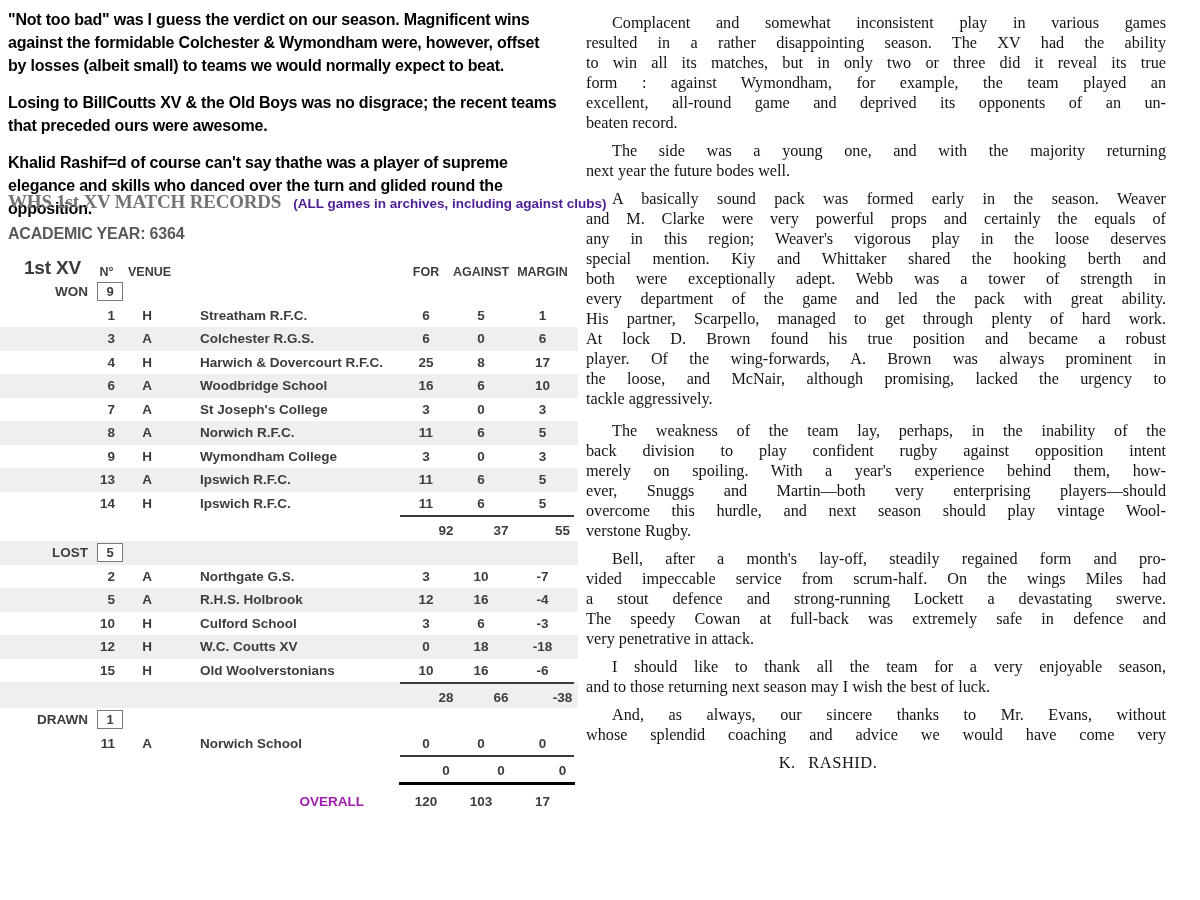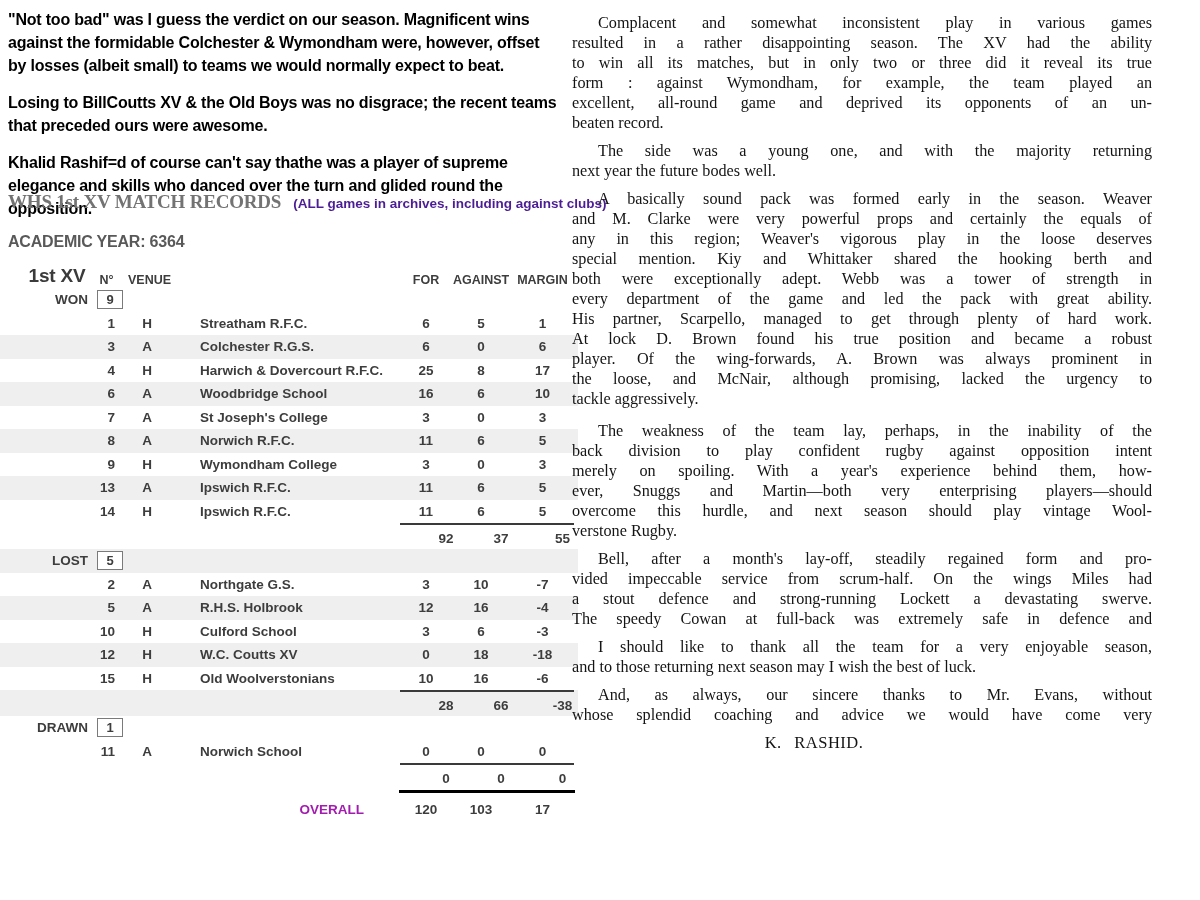--- a/index.html
+++ b/index.html
@@ -8,45 +8,45 @@
 
   
   .left-panel{position:absolute;left:0;top:0;width:600px;}
   .intro{padding:8px 0 0 8px;font-weight:bold;color:#000;font-size:16px;line-height:23px;letter-spacing:-0.2px;}
   .ipara{margin:0 0 14px 0;}
   .ipara:last-child{margin-bottom:0;}
   .iline{white-space:nowrap;}
   .title-row{margin:-30px 0 0 8px;white-space:nowrap;position:relative;line-height:24px;}
   .rtitle{font-size:19px;font-weight:bold;color:#737373;letter-spacing:-0.2px;font-family:Liberation Serif, serif;}
   .rnote{font-size:13.5px;font-weight:bold;color:#4c1d95;margin-left:12px;}
-  .ayear{margin:16px 0 0 8px;font-size:16px;font-weight:bold;color:#595959;letter-spacing:-0.2px;line-height:20px;}
+  .ayear{margin:8px 0 0 8px;font-size:16px;font-weight:bold;color:#595959;letter-spacing:-0.2px;line-height:20px;}
 
   .mtable{margin-top:7px;width:578px;font-size:13.5px;font-weight:bold;color:#3d3d3d;}
   .trow{display:grid;grid-template-columns:90px 33px 48px 229px 52px 58px 65px;height:23.5px;align-items:center;}
   .thead{height:28px;align-items:end;padding-bottom:1px;}
-  .teamlbl{font-size:19px;color:#3b3b3b;padding-left:24px;letter-spacing:-0.2px;text-align:center;}
+  .teamlbl{font-size:19px;color:#3b3b3b;padding-left:24px;letter-spacing:-0.2px;}
   .hd{font-size:12.5px;}
   .venhd{padding-left:5px;white-space:nowrap;}
   .ctr{text-align:center;}
   .nnum{text-align:right;padding-right:8px;}
   .team{padding-left:29px;white-space:nowrap;}
   .shaded{background:#efefef;}
   .labelrow{height:23.5px;}
   .seclbl{text-align:right;padding-right:2px;}
   .cbox{width:24px;height:17px;border:1px solid #7a7a7a;background:#fff;margin-left:7px;text-align:center;line-height:17px;font-size:13px;color:#3d3d3d;}
   .strow{height:26px;position:relative;align-items:center;padding-left:20px;}
   .strow .c{padding-top:4px;}
   .sline{position:absolute;left:400px;top:0;width:174px;height:2px;background:#3a3a3a;}
   .overall{height:32px;position:relative;}
   .overall .c{padding-top:8px;}
   .thickline{position:absolute;left:399px;top:1px;width:176px;height:3px;background:#000;}
   .ovlbl{text-align:right;padding-right:36px;color:#a21caf;white-space:nowrap;}
 
   
-  .right-panel{position:absolute;left:564px;top:0;width:596px;color:#141414;font-family:"Liberation Serif",serif;}
+  .right-panel{position:absolute;left:578px;top:0;width:596px;color:#141414;font-family:"Liberation Serif",serif;}
   #report-paras{padding:13px 8px 0 8px;font-size:16.2px;line-height:20px;}
   .rpara{margin:0 0 8px 0;}
   .gapb{margin-top:12px;}
   .rline{min-height:20px;}
   .rline.jl{text-align:justify;text-align-last:justify;}
   .rline.indent{text-indent:26px;}
   .signature{font-size:16.5px;text-align:center;padding-right:96px;margin-top:4px;word-spacing:8px;letter-spacing:0.5px;color:#141414;}
 </style>
 </head>
 <body>
@@ -335,20 +335,21 @@
           <div class="rline jl">merely on spoiling.  With a year's experience behind them, how-</div>
           <div class="rline jl">ever, Snuggs and Martin—both very enterprising players—should</div>
           <div class="rline jl">overcome this hurdle, and next season should play vintage Wool-</div>
           <div class="rline">verstone Rugby.</div>
         </div>
         <div class="rpara">
           <div class="rline indent jl">Bell, after a month's lay-off, steadily regained form and pro-</div>
           <div class="rline jl">vided impeccable service from scrum-half. On the wings Miles had</div>
           <div class="rline jl">a stout defence and strong-running Lockett a devastating swerve.</div>
           <div class="rline jl">The speedy Cowan at full-back was extremely safe in defence and</div>
+          <div class="rline">very penetrative in attack.</div>
         </div>
         <div class="rpara">
           <div class="rline indent jl">I should like to thank all the team for a very enjoyable season,</div>
           <div class="rline">and to those returning next season may I wish the best of luck.</div>
         </div>
         <div class="rpara">
           <div class="rline indent jl">And, as always, our sincere thanks to Mr. Evans, without</div>
           <div class="rline jl">whose splendid coaching and advice we would have come very</div>
         </div>
       </div>

